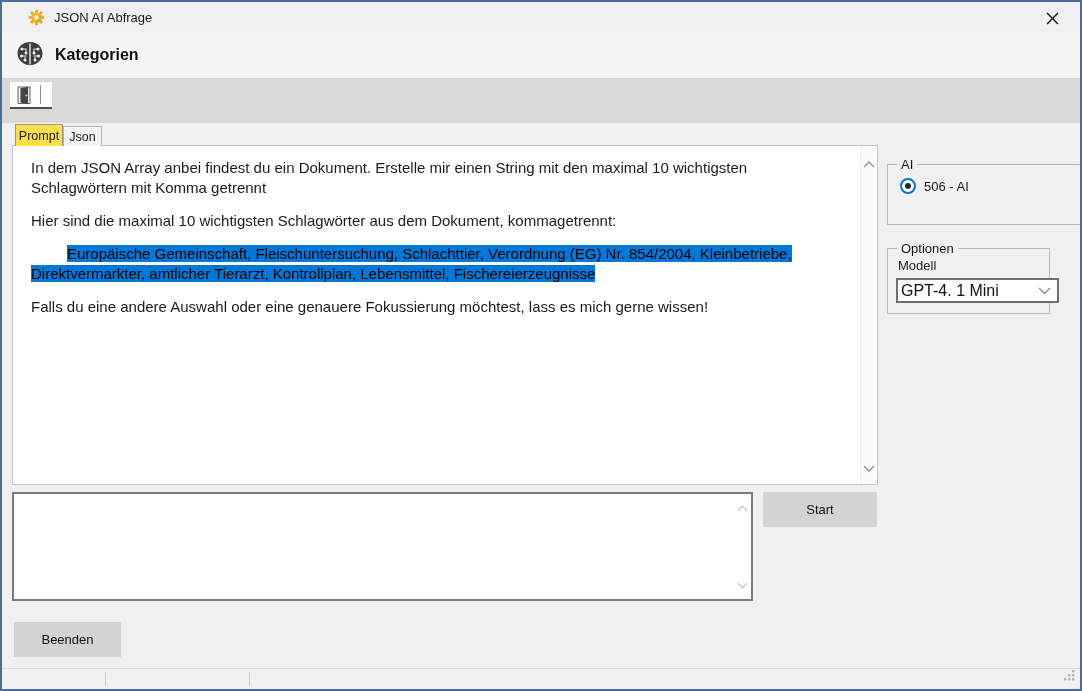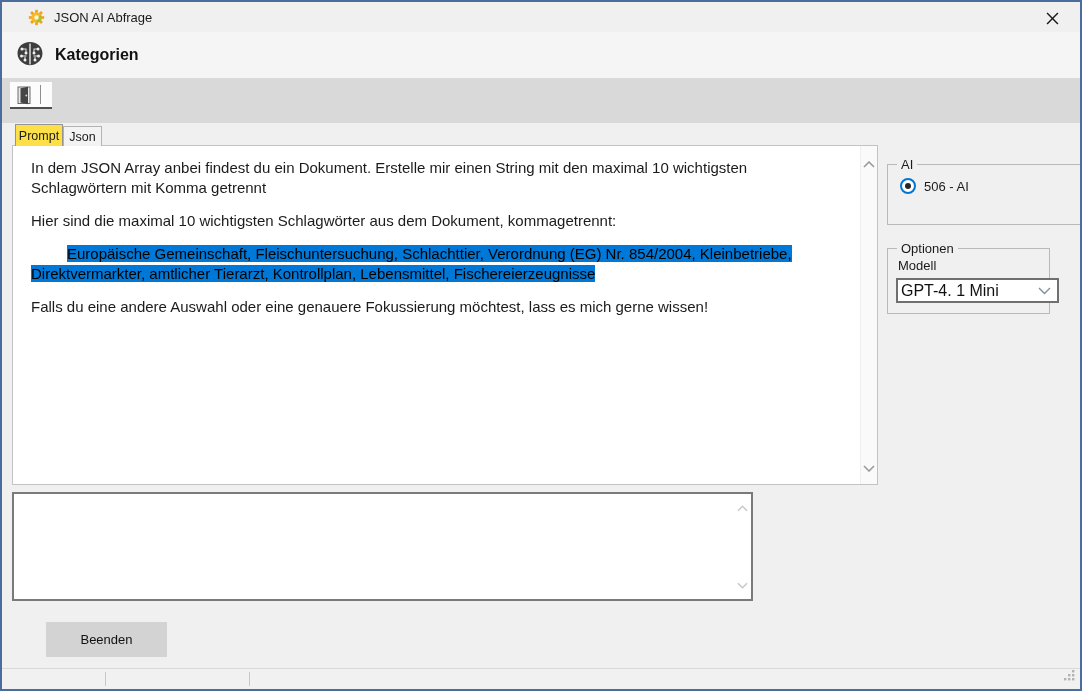--- a/index.html
+++ b/index.html
@@ -77,21 +77,21 @@
   .response-textarea { width:100%; height:100%; border:2px solid #7a7a7a; background:#fff;
     resize:none; outline:none; font-family:"Liberation Sans",sans-serif; font-size:14px; }
   .response-chev { position:absolute; right:5px; pointer-events:none; opacity:.55; }
   .response-chev.top { top:6px; }
   .response-chev.bot { bottom:8px; }
 
   .btn { position:absolute; background:#d3d3d3; border:none; font-size:13px; color:#111;
     display:flex; align-items:center; justify-content:center;
     font-family:"Liberation Sans",sans-serif; }
   .btn-start { left:761px; top:490px; width:114px; height:35px; }
-  .btn-quit { left:12px; top:620px; width:121px; height:35px;margin-left:32px; }
+  .btn-quit { left:12px; top:620px; width:107px; height:35px; }
 
   
   .status-divider { position:absolute; left:0; right:0; top:666px; height:1px; background:#d9d9d9; }
   .statusbar { position:absolute; left:0; right:0; top:667px; height:20px; background:#f1f1f1; }
   .status-sep { position:absolute; top:3px; width:1px; height:14px; background:#c8c8c8; }
   .status-sep1 { left:103px; }
   .status-sep2 { left:247px; }
   .resize-grip { position:absolute; right:4px; bottom:3px; }
 </style>
 </head>
@@ -215,20 +215,21 @@
           <polyline points="1,6 6,1 11,6" fill="none" stroke="#9a9a9a" stroke-width="1.5"></polyline>
         </svg>
     </span>
     <span class="response-chev bot">
       <svg width="11" height="7" viewBox="0 0 12 7">
           <polyline points="1,1 6,6 11,1" fill="none" stroke="#9a9a9a" stroke-width="1.5"></polyline>
         </svg>
     </span>
   </div>
 
+  <button class="btn btn-start">Start</button>
   <button class="btn btn-quit">Beenden</button>
 
   <div class="status-divider"></div>
   <div class="statusbar">
     <span class="status-sep status-sep1"></span>
     <span class="status-sep status-sep2"></span>
     <span class="resize-grip">
       <svg width="13" height="13" viewBox="0 0 13 13">
         <g fill="#b3b3b3">
           <rect x="9" y="1" width="2.4" height="2.4"></rect>

